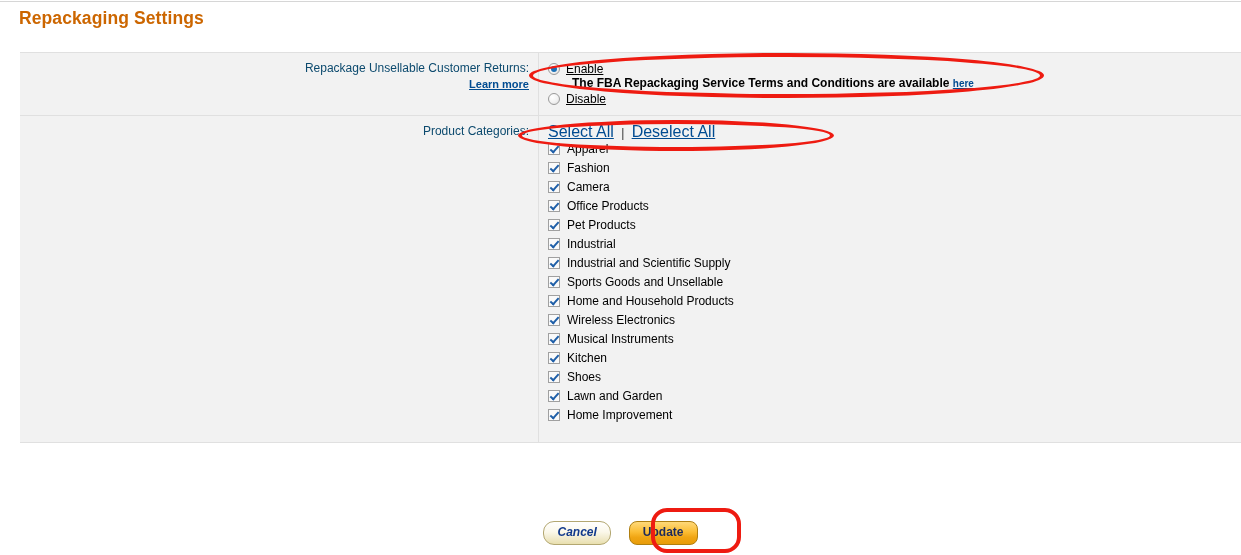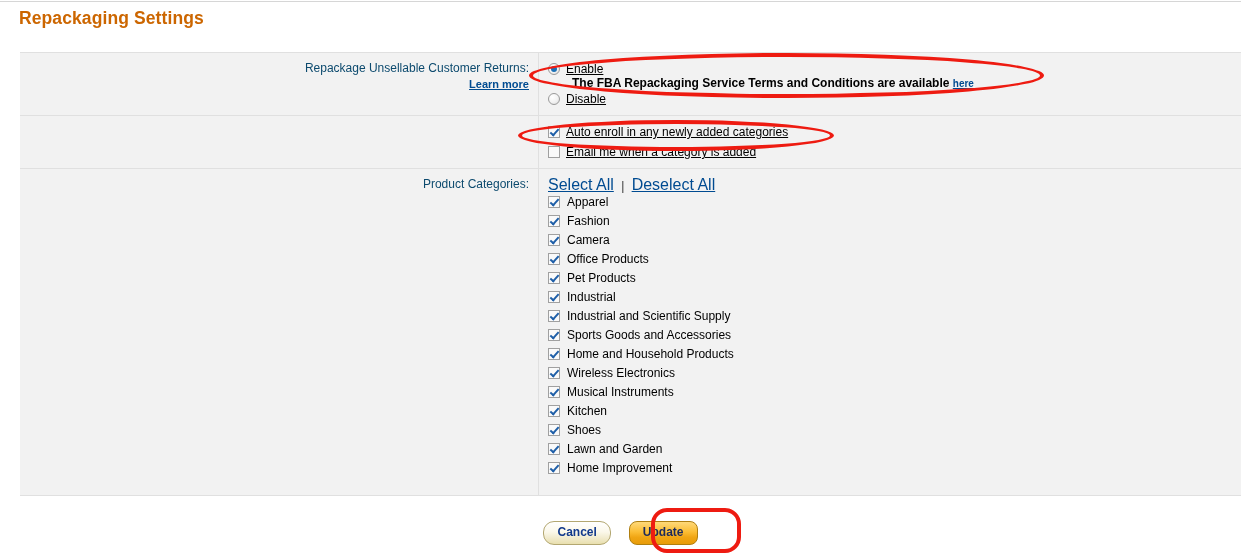--- a/index.html
+++ b/index.html
@@ -209,20 +209,21 @@
     border-radius: 11px;
     border: 1px solid #9a8b5e;
     cursor: pointer;
     line-height: 13px;
     text-align: center;
   }
   .btn-cancel {
     color: #11398c;
     background: linear-gradient(to bottom, #ffffff 0%, #fbf8ea 45%, #f2ecd0 70%, #e8dfae 100%);
     border-color: #b3a771;
+    font-style: italic;
   }
   .btn-update {
     color: #1d2a5b;
     background: linear-gradient(to bottom, #ffd97a 0%, #fbbd34 45%, #f0a513 70%, #e89c09 100%);
     border-color: #b07f10;
     border-radius: 8px;
   }
 
   
   .annot {
@@ -279,33 +280,20 @@
           <span>The FBA Repackaging Service Terms and Conditions are available</span>
           <a class="link-here" href="#">here</a>
         </div>
         <div class="opt-row" style="">
           <span class="radio"></span>
           <span class="opt-text">Disable</span>
         </div>
       </td>
     </tr>
 
-    <tr>
-      <td class="label-cell">&nbsp;</td>
-      <td class="field-cell">
-        <div class="opt-row">
-          <span class="checkbox checked"></span>
-          <span class="opt-text">Auto enroll in any newly added categories</span>
-        </div>
-        <div class="opt-row" style="margin-top:4px;">
-          <span class="checkbox"></span>
-          <span class="opt-text">Email me when a category is added</span>
-        </div>
-      </td>
-    </tr>
 
     <tr>
       <td class="label-cell">
         <div class="field-label">Product Categories:</div>
       </td>
       <td class="field-cell" style="padding-bottom:16px;">
         <div class="selectall-row">
           <a class="link-plain" href="#">Select All</a>
           <span class="selectall-sep">|</span>
           <a class="link-plain" href="#">Deselect All</a>
@@ -334,21 +322,21 @@
             <div class="cat-row">
               <span class="checkbox checked"></span>
               <span class="cat-text">Industrial</span>
             </div>
             <div class="cat-row">
               <span class="checkbox checked"></span>
               <span class="cat-text">Industrial and Scientific Supply</span>
             </div>
             <div class="cat-row">
               <span class="checkbox checked"></span>
-              <span class="cat-text">Sports Goods and Accessories</span>
+              <span class="cat-text">Sports Goods and Unsellable</span>
             </div>
             <div class="cat-row">
               <span class="checkbox checked"></span>
               <span class="cat-text">Home and Household Products</span>
             </div>
             <div class="cat-row">
               <span class="checkbox checked"></span>
               <span class="cat-text">Wireless Electronics</span>
             </div>
             <div class="cat-row">

